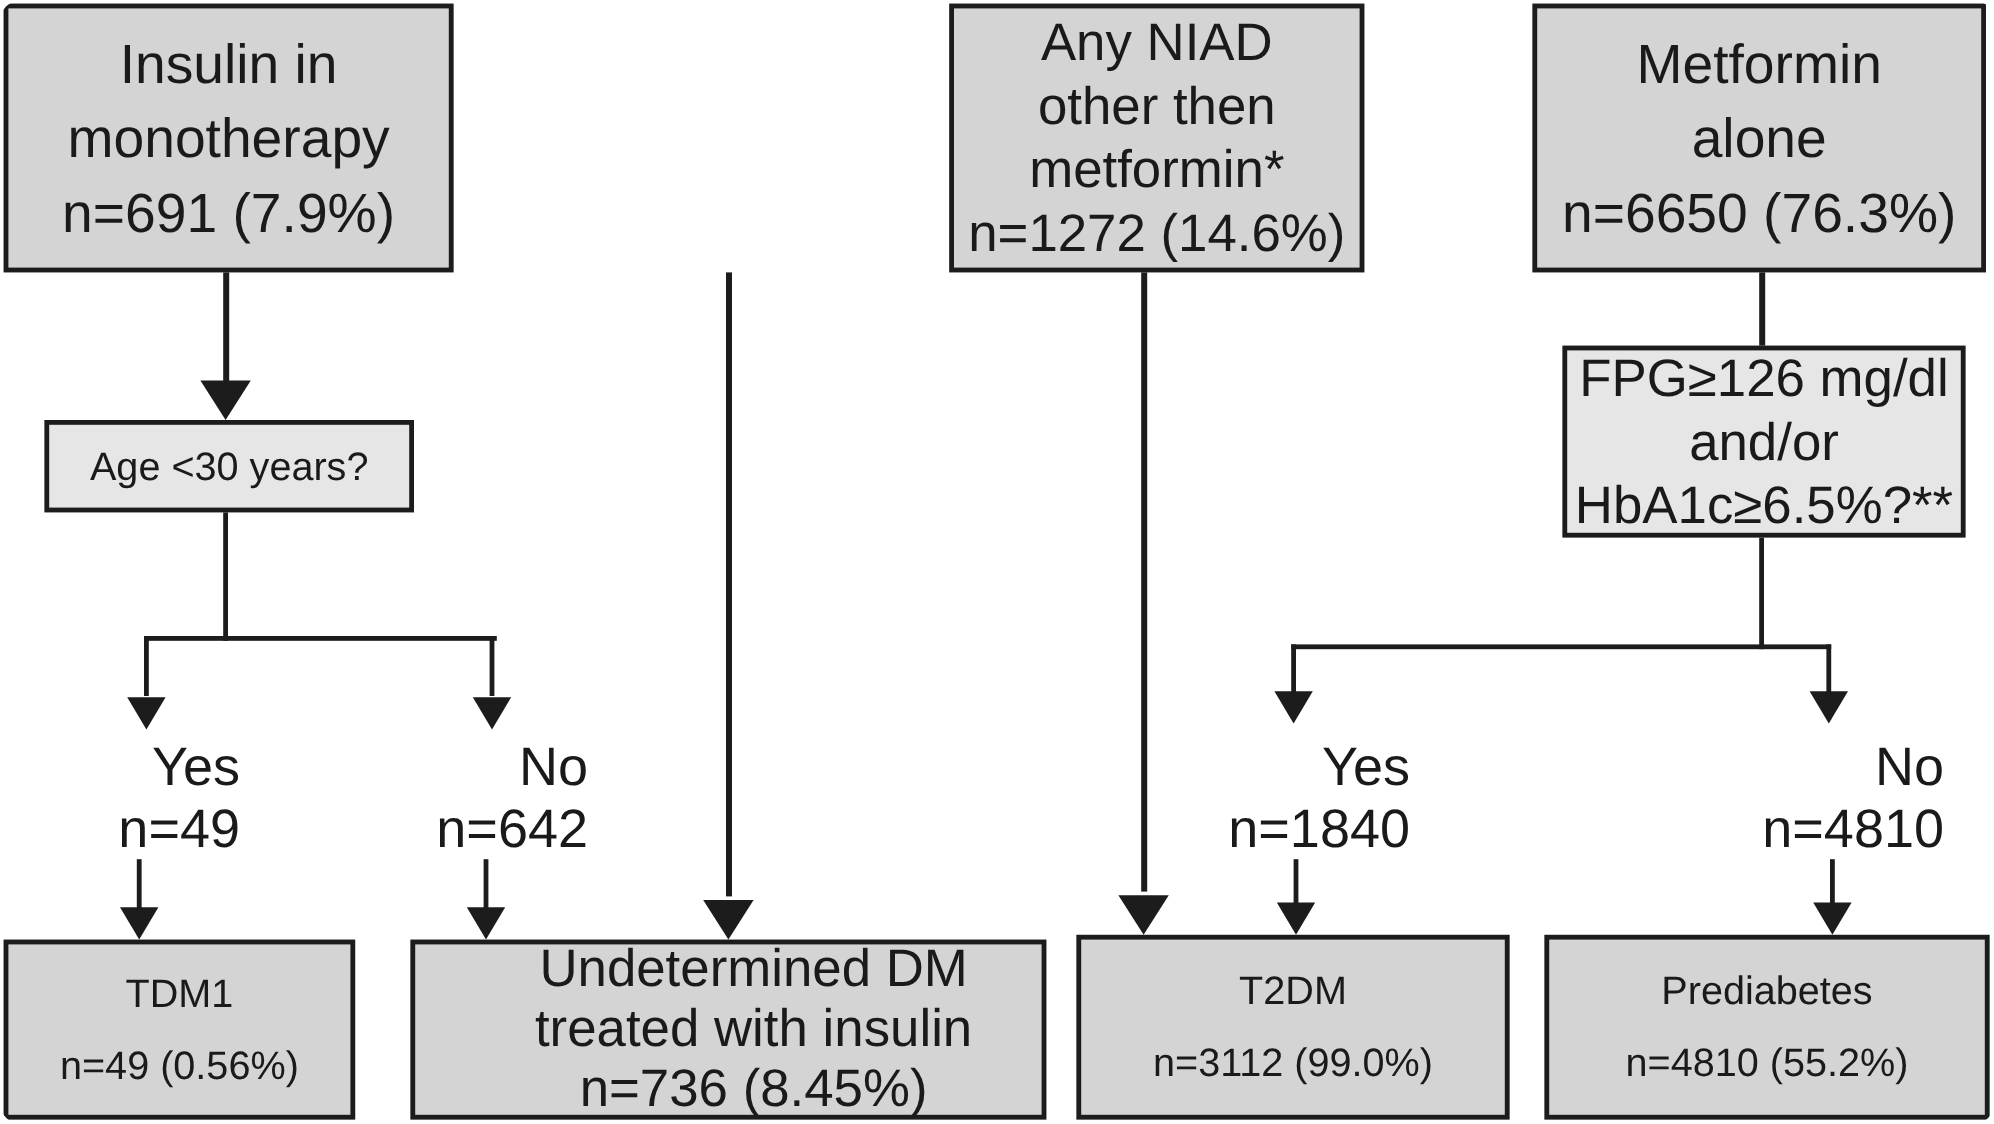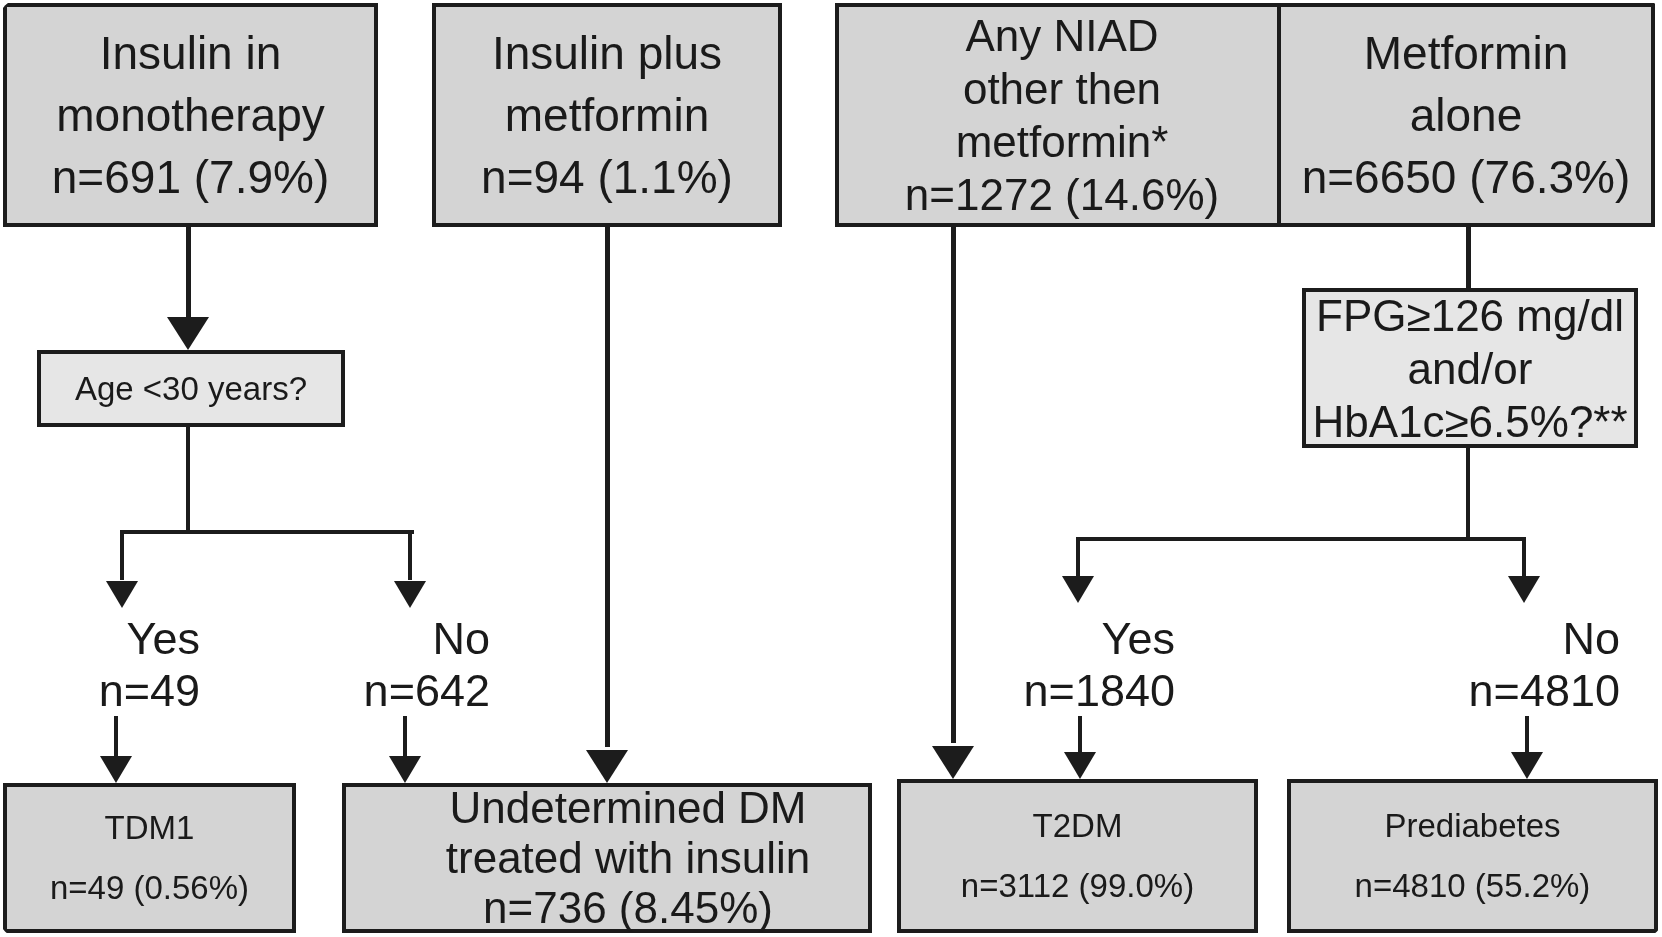--- a/index.html
+++ b/index.html
@@ -59,27 +59,22 @@
 <body>
 
 <div id="stage">
 
   <div class="node f46" style="left:3px;top:3px;width:375px;height:224px">
     <div class="ln">Insulin in</div>
     <div class="ln">monotherapy</div>
     <div class="ln">n=691 (7.9%)</div>
   </div>
 
-  <div class="node f46" style="left:432px;top:3px;width:350px;height:224px">
-    <div class="ln">Insulin plus</div>
-    <div class="ln">metformin</div>
-    <div class="ln">n=94 (1.1%)</div>
-  </div>
 
-  <div class="node f44t" style="left:835px;top:3px;width:454px;height:224px">
+  <div class="node f44t" style="left:791px;top:3px;width:346px;height:224px">
     <div class="ln">Any NIAD</div>
     <div class="ln">other then</div>
     <div class="ln">metformin*</div>
     <div class="ln">n=1272 (14.6%)</div>
   </div>
 
   <div class="node f46" style="left:1277px;top:3px;width:378px;height:224px">
     <div class="ln">Metformin</div>
     <div class="ln">alone</div>
     <div class="ln">n=6650 (76.3%)</div>

